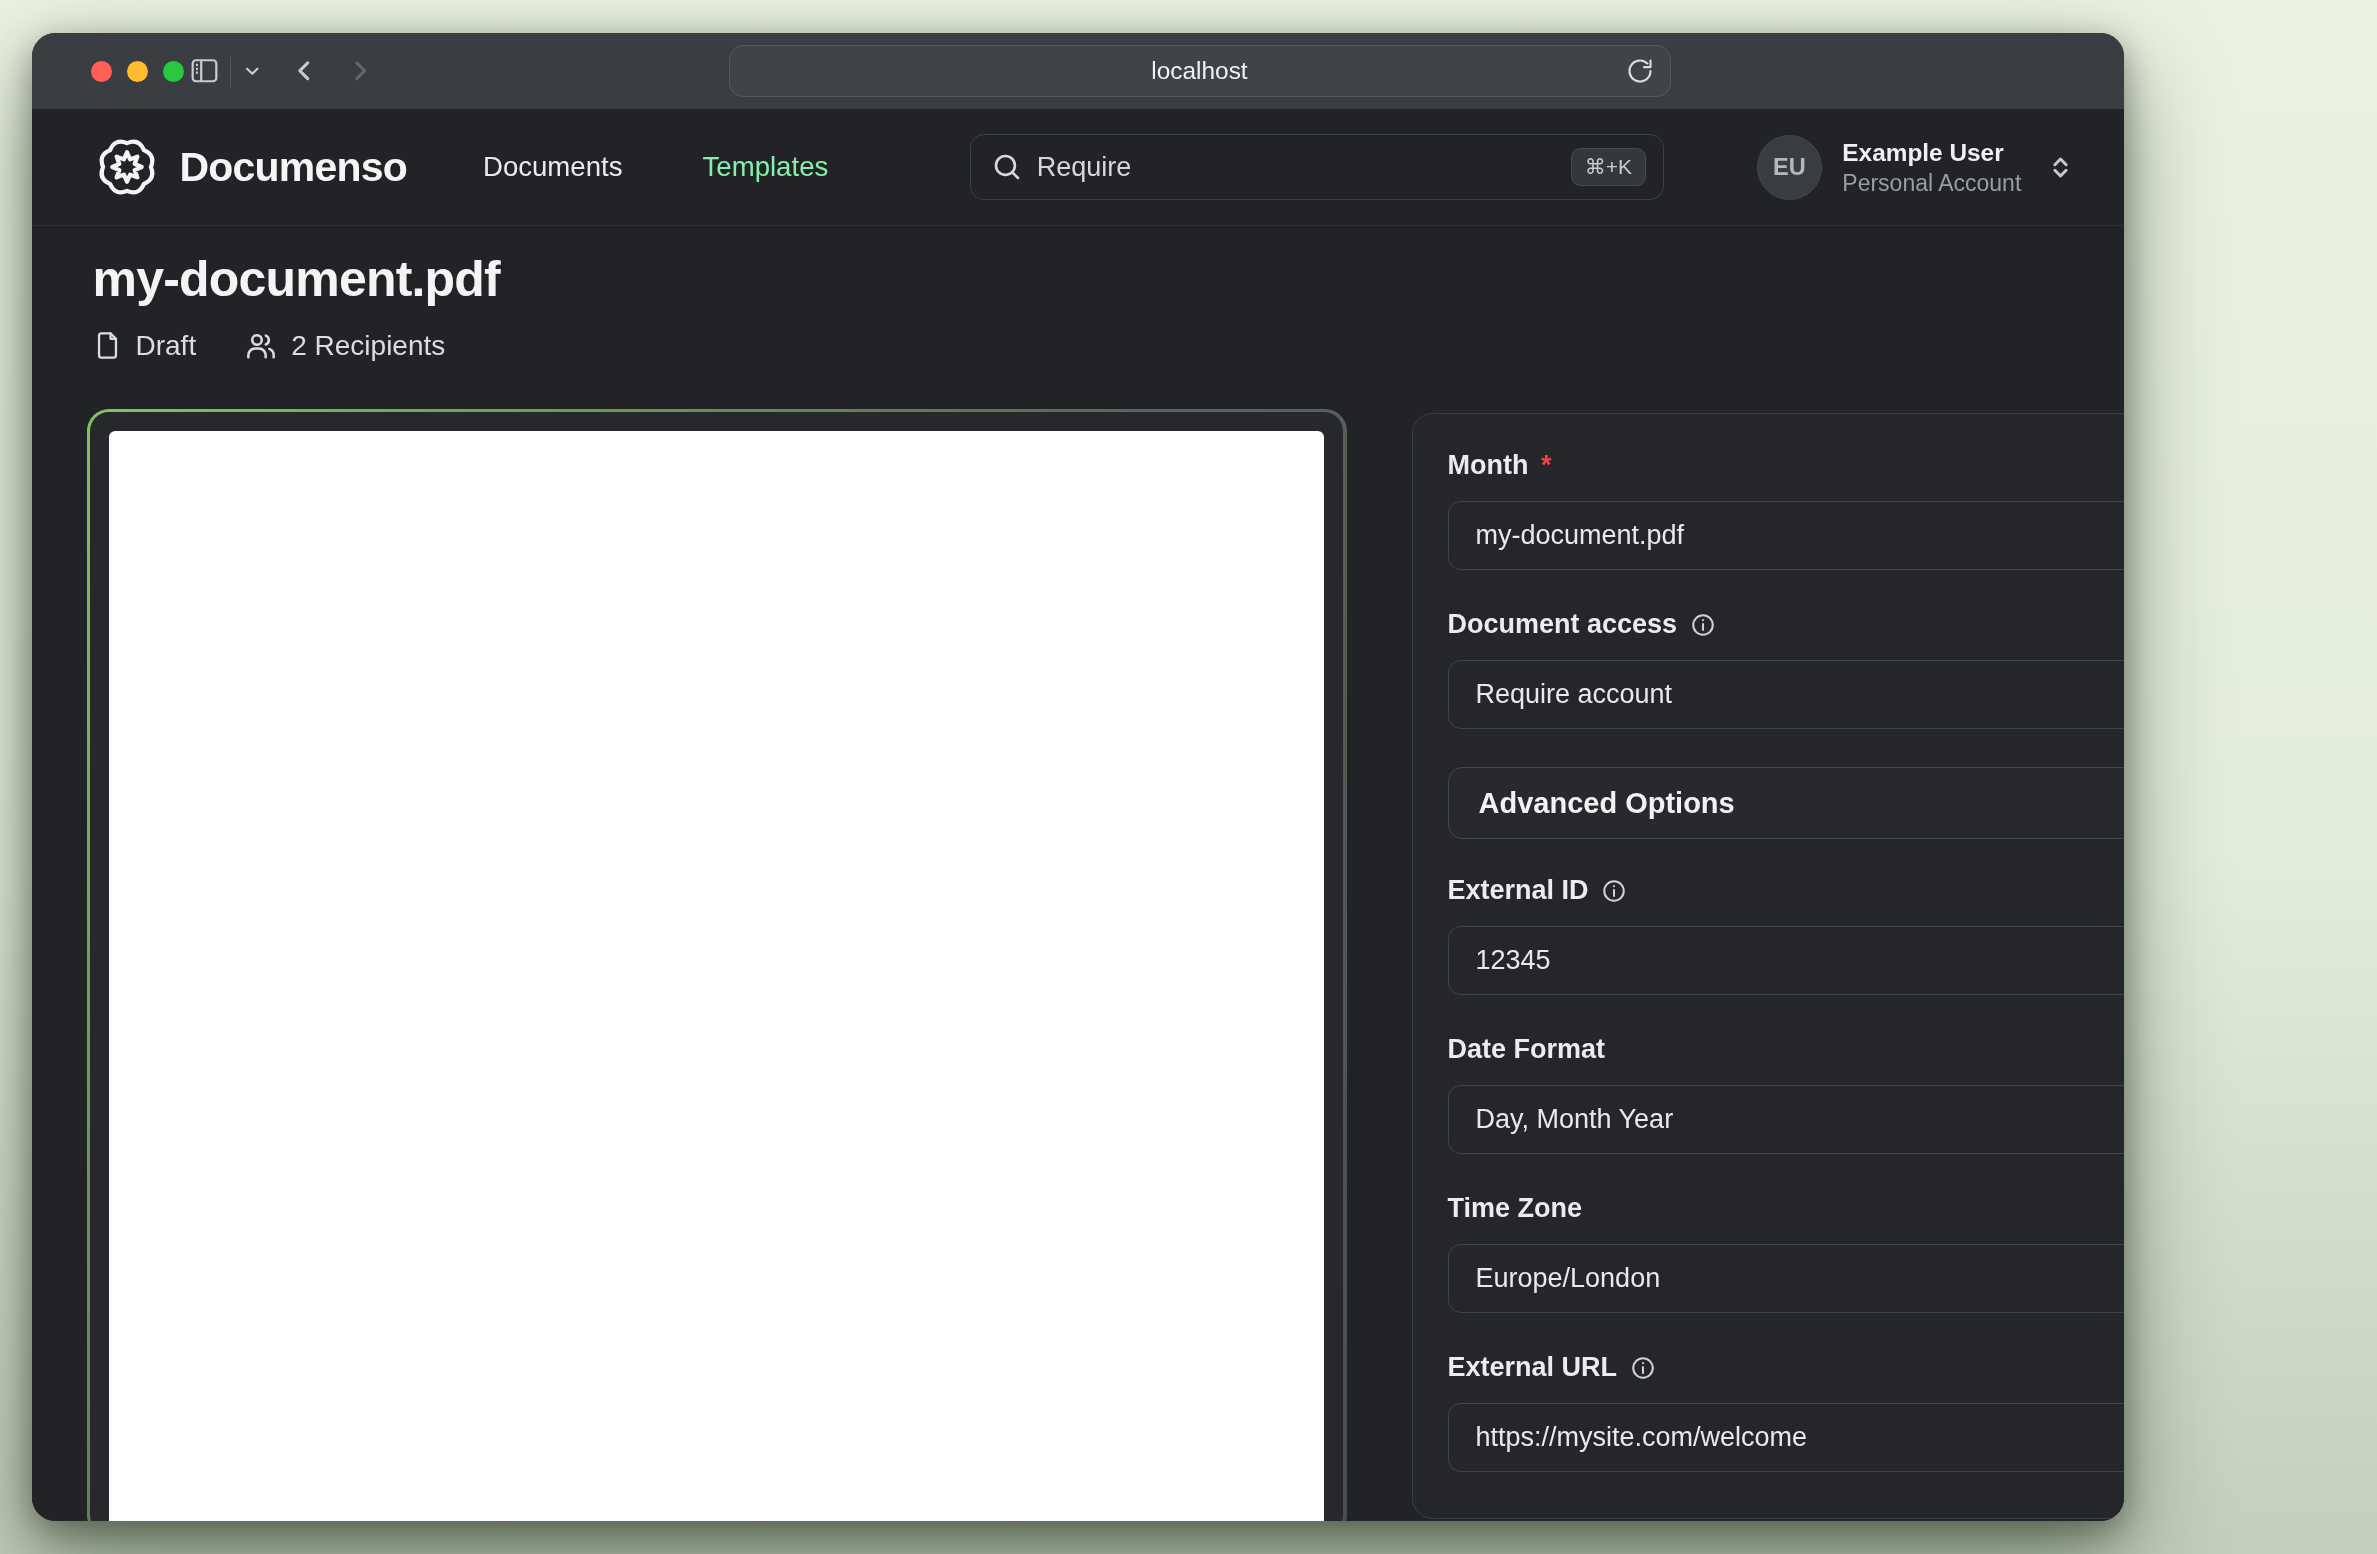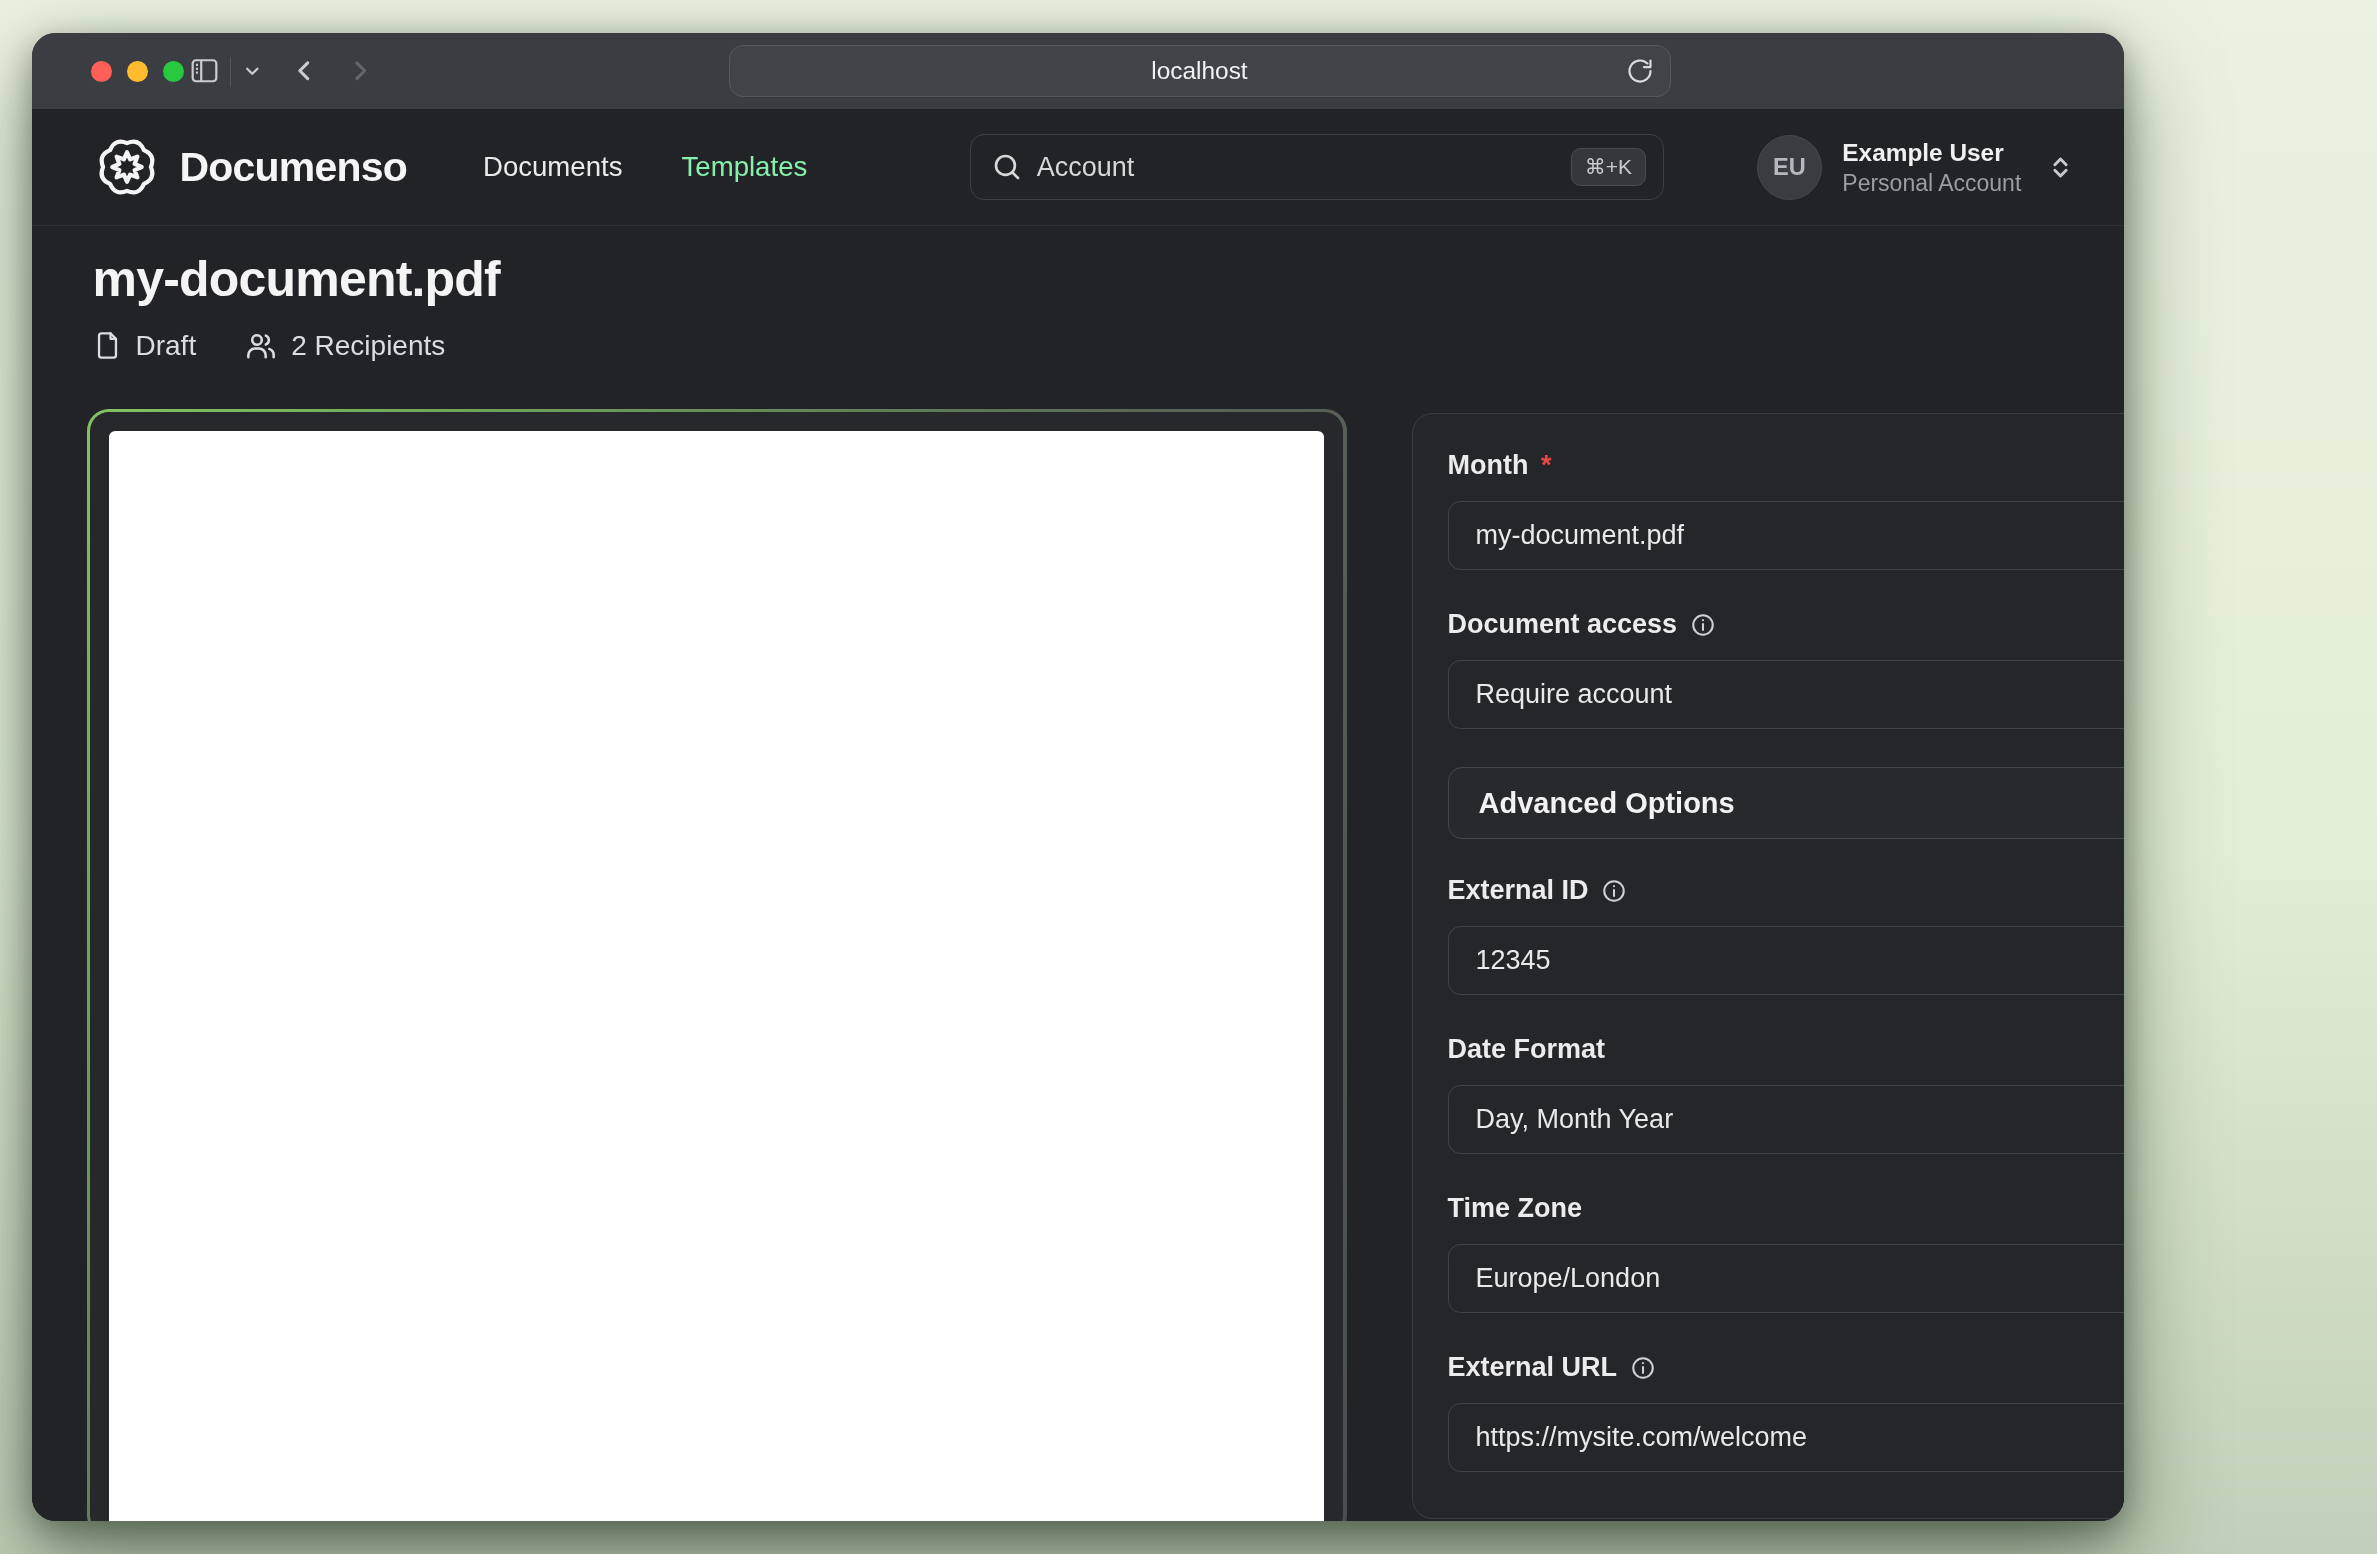--- a/index.html
+++ b/index.html
@@ -39,21 +39,21 @@
 
   
   .viewport { position:absolute; left:0; right:0; top:76px; bottom:0; background:#212327; }
 
   .app-header {
     height:117px; display:flex; align-items:center;
     padding:0 50px 0 61px; border-bottom:1.6px solid #2e3034;
   }
   .brand { display:flex; align-items:center; gap:19px; color:#f5f5f6; }
   .brand-name { font-size:41px; font-weight:700; letter-spacing:-0.8px; }
-  .nav { display:flex; gap:59px; margin-left:76px; font-size:27.6px; font-weight:500; }
+  .nav { display:flex; gap:80px; margin-left:76px; font-size:27.6px; font-weight:500; }
   .nav-item { color:#86efac; cursor:pointer; }
   .nav-item.active { color:#ebebed; }
   .search {
     margin-left:auto; width:694px; height:66px; border:1.6px solid #3d4045; border-radius:14px;
     display:flex; align-items:center; padding:0 17.3px 0 20.5px; color:#d6d7d9;
   }
   .search-label { font-size:27px; margin-left:14px; }
   .kbd {
     margin-left:auto; background:#34373b; border:1.6px solid #484b50; border-radius:9.4px;
     font-size:21px; color:#c9cbce; padding:6.3px 12.6px;
@@ -195,21 +195,21 @@
       <nav class="nav">
         <span class="nav-item active">Documents</span>
         <span class="nav-item">Templates</span>
       </nav>
 
       <div class="search">
         <svg width="31.5" height="31.5" viewBox="0 0 24 24" fill="none" stroke="#d6d7d9" stroke-width="2" stroke-linecap="round">
           <circle cx="11" cy="11" r="7.2"></circle>
             <line x1="20.6" y1="20.6" x2="16.2" y2="16.2"></line>
         </svg>
-        <span class="search-label">Account</span>
+        <span class="search-label">Require</span>
         <span class="kbd">⌘+K</span>
       </div>
 
       <div class="account">
         <div class="avatar">
           <span>EU</span>
         </div>
         <div>
           <div class="acct-name">Example User</div>
           <div class="acct-type">Personal Account</div>

